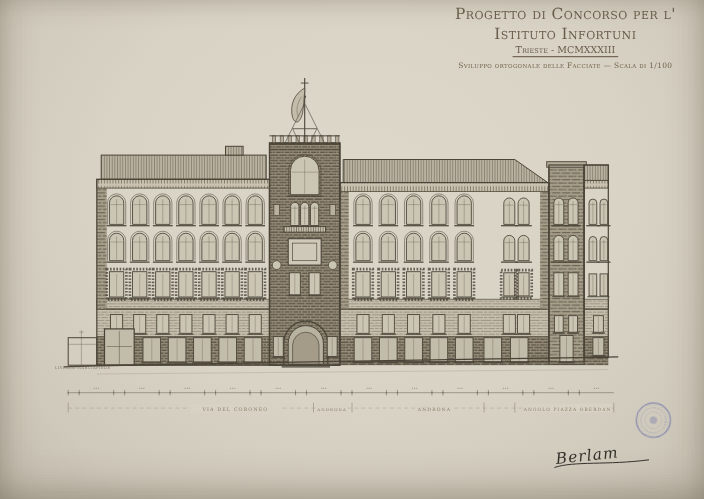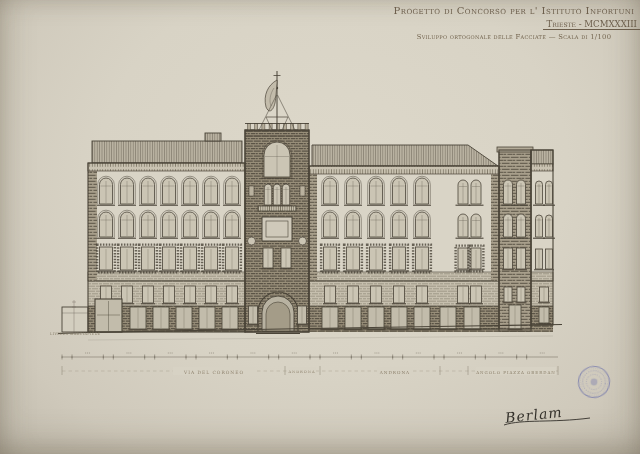--- a/index.html
+++ b/index.html
@@ -11,22 +11,22 @@
                 inset 0 14px 28px -16px rgba(85,75,55,.22),
                 inset 22px 0 35px -22px rgba(85,75,55,.25),
                 inset -22px 0 35px -22px rgba(85,75,55,.25);
     font-family:"DejaVu Serif", serif;
   }
   #drawing{position:absolute;left:0;top:0;}
   .title-block{
     position:absolute;left:388px;top:5px;width:252px;
     color:#6b5d4b;line-height:1.25;
   }
-  .t1{font-size:10px;letter-spacing:.4px;text-align:center;font-variant:small-caps;}
-  .t2{text-align:right;font-size:8.6px;font-variant:small-caps;margin-top:1px;}
+  .t1{font-size:14px;letter-spacing:.4px;text-align:center;font-variant:small-caps;}
+  .t2{text-align:center;font-size:8.6px;font-variant:small-caps;margin-top:1px;}
   .t2 span{border-bottom:1px solid #6b5d4b;padding:0 3px 0 3px;}
   .t3{font-size:6.8px;font-variant:small-caps;letter-spacing:.3px;margin-top:4px;text-align:center;color:#73654f;}
   .signature{
     position:absolute;left:505px;top:404px;width:110px;
     font-style:italic;font-size:14px;color:#33302a;
     transform:rotate(-6deg);letter-spacing:1px;
   }
   svg text{font-family:"DejaVu Serif", serif;}
   .street-label{fill:#8b7f6a;letter-spacing:1px;}
 </style>

